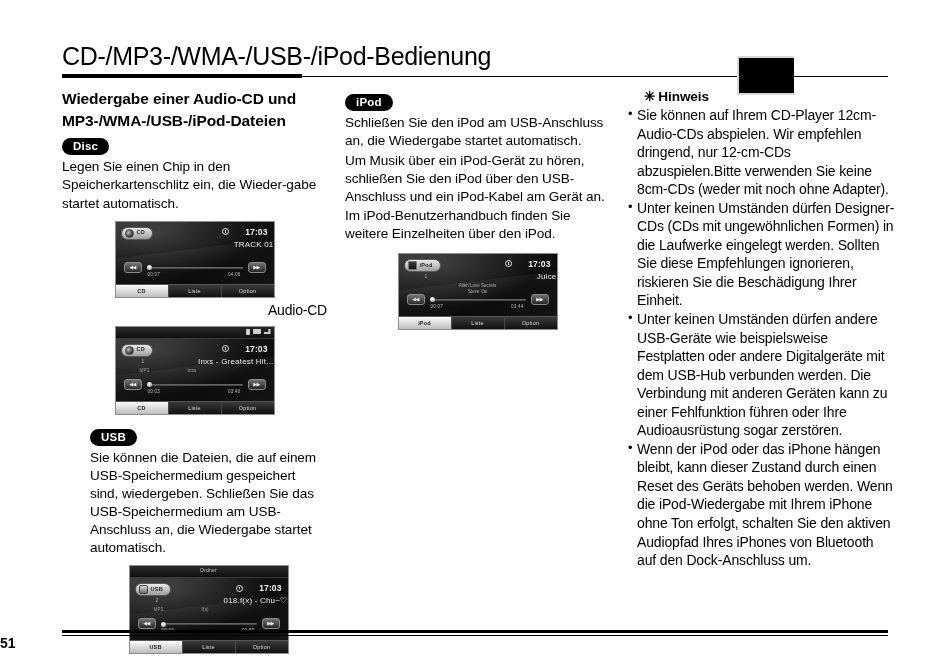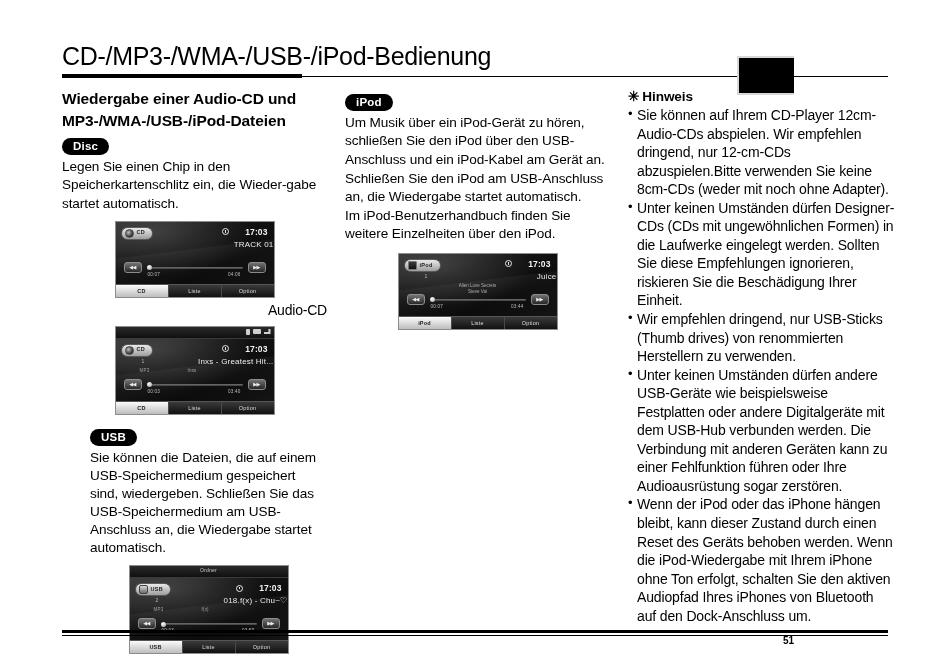--- a/index.html
+++ b/index.html
@@ -337,21 +337,21 @@
   }
   .tabbar .tab:last-child { border-right: none; }
   .tabbar .tab.active {
     background: linear-gradient(#fbfbfb, #bdbdbd);
     color: #1a1a1a;
     font-weight: bold;
   }
 
   
   .note-title {
-    margin: 0 0 2px 0;
+    margin: 0 0 2px 16px;
     font-size: 13.6px;
     font-weight: bold;
     letter-spacing: -0.1px;
   }
   .note-title .star { font-weight: bold; margin-right: 3px; }
   ul.notes {
     margin: 0;
     padding: 0;
     list-style: none;
   }
@@ -385,22 +385,22 @@
     left: 62px;
     top: 635px;
     width: 826px;
     height: 1px;
     background: #000;
   }
   .page-number {
     position: absolute;
     left: 0; right: 0;
     top: 635px;
-    text-align: right;
-    font-size: 10px;
+    text-align: left;
+    font-size: 14px;
     font-weight: bold;
   }
 </style>
 </head>
 <body>
 
 <div class="page">
 
   <div class="chapter-title">CD-/MP3-/WMA-/USB-/iPod-Bedienung</div>
   <div class="header-rule"></div>
@@ -524,22 +524,22 @@
           <div class="tab active">USB</div>
           <div class="tab">Liste</div>
           <div class="tab">Option</div>
         </div>
       </div>
     </div>
   </div>
 
   <div class="col col-mid">
     <span class="pill">iPod</span>
+    <p class="body">Schließen Sie den iPod am USB-Anschluss an, die Wiedergabe startet automatisch.</p>
     <p class="body">Um Musik über ein iPod-Gerät zu hören, schließen Sie den iPod über den USB-Anschluss und ein iPod-Kabel am Gerät an.</p>
-    <p class="body">Schließen Sie den iPod am USB-Anschluss an, die Wiedergabe startet automatisch.</p>
     <p class="body">Im iPod-Benutzerhandbuch finden Sie weitere Einzelheiten über den iPod.</p>
 
     <div class="device" style="margin-top:10px;">
       <div class="dev-body">
         <div class="src-btn">
           <span class="src-ic ipod"></span>
           <span class="src-lbl">iPod</span>
         </div>
         <div class="dev-clock">
           <span class="clock-ic"></span>
@@ -567,21 +567,20 @@
     </div>
   </div>
 
   <div class="col col-right">
     <div class="note-title">
       <span class="star">✳</span><span>Hinweis</span>
     </div>
     <ul class="notes">
       <li>Sie können auf Ihrem CD-Player 12cm-Audio-CDs abspielen. Wir empfehlen dringend, nur 12-cm-CDs abzuspielen.Bitte verwenden Sie keine 8cm-CDs (weder mit noch ohne Adapter).</li>
       <li>Unter keinen Umständen dürfen Designer-CDs (CDs mit ungewöhnlichen Formen) in die Laufwerke eingelegt werden. Sollten Sie diese Empfehlungen ignorieren, riskieren Sie die Beschädigung Ihrer Einheit.</li>
-      <li>Wir empfehlen dringend, nur USB-Sticks (Thumb drives) von renommierten Herstellern zu verwenden.</li>
       <li>Unter keinen Umständen dürfen andere USB-Geräte wie beispielsweise Festplatten oder andere Digitalgeräte mit dem USB-Hub verbunden werden. Die Verbindung mit anderen Geräten kann zu einer Fehlfunktion führen oder Ihre Audioausrüstung sogar zerstören.</li>
       <li>Wenn der iPod oder das iPhone hängen bleibt, kann dieser Zustand durch einen Reset des Geräts behoben werden. Wenn die iPod-Wiedergabe mit Ihrem iPhone ohne Ton erfolgt, schalten Sie den aktiven Audiopfad Ihres iPhones von Bluetooth auf den Dock-Anschluss um.</li>
     </ul>
   </div>
 
   <div class="footer-rule-thick"></div>
   <div class="footer-rule-thin"></div>
   <div class="page-number">51</div>
 
 </div>

